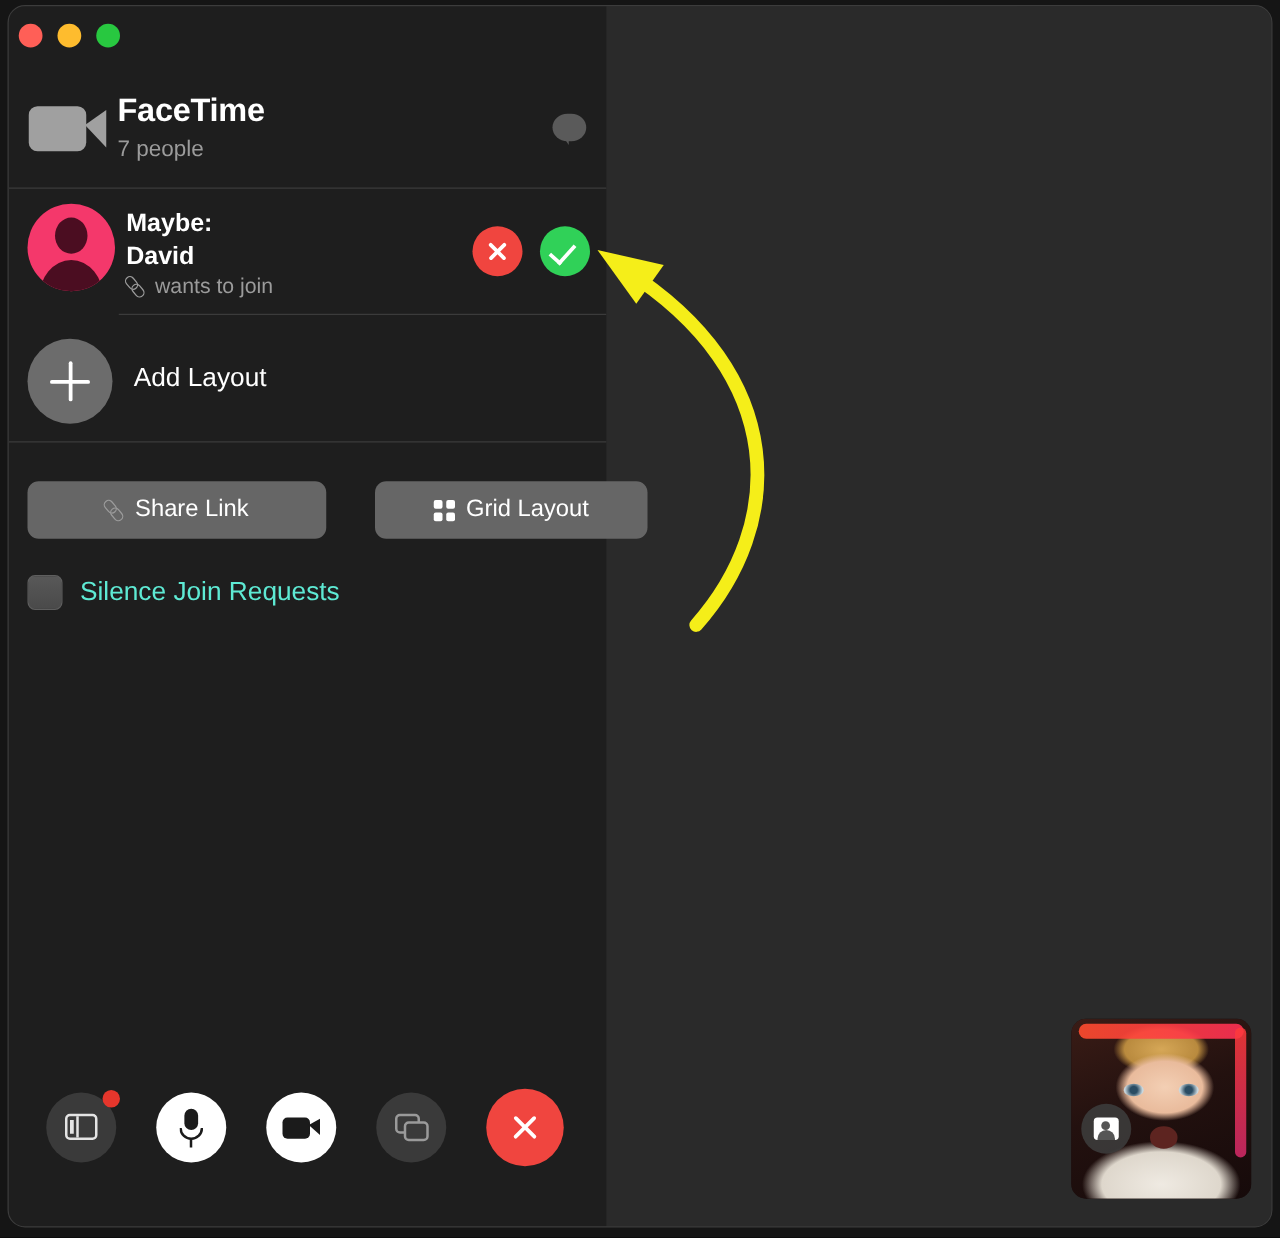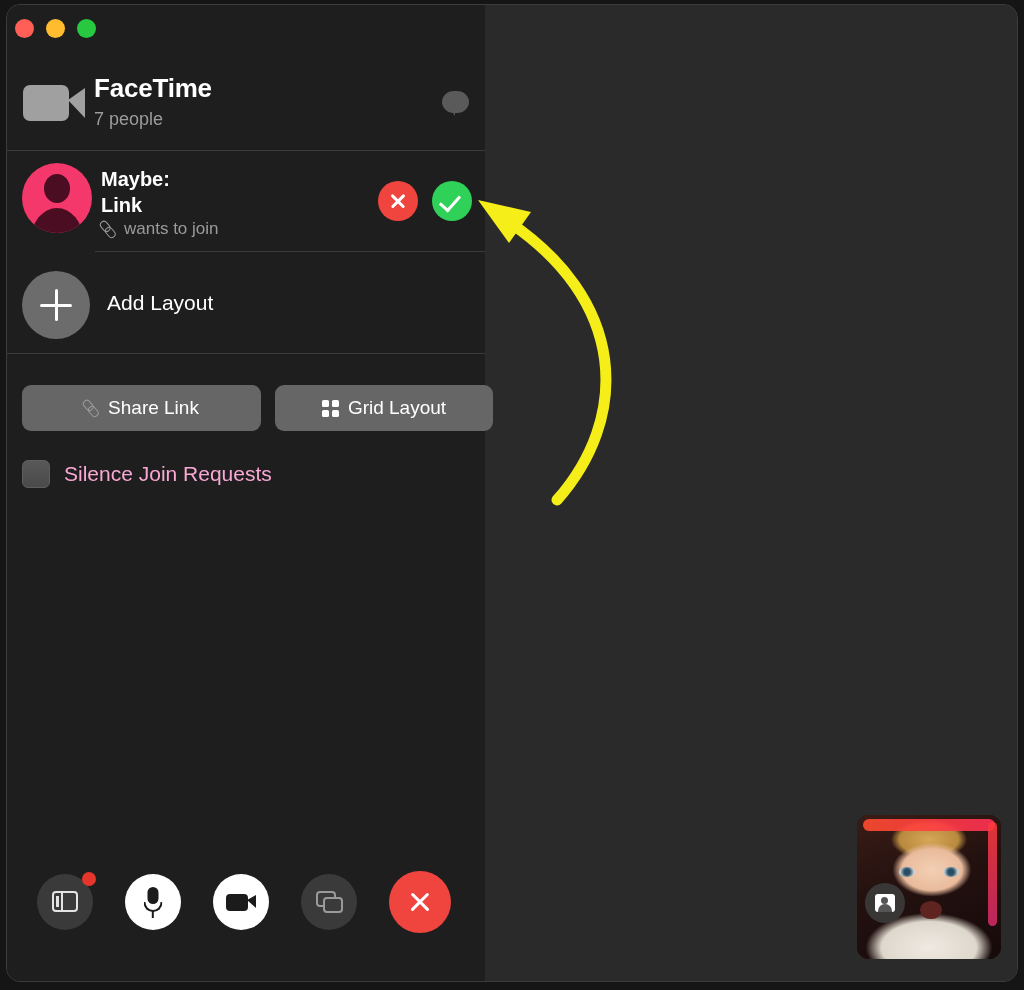--- a/index.html
+++ b/index.html
@@ -302,21 +302,21 @@
     font-size: 19px;
     font-family: "Liberation Sans", sans-serif;
     display: flex;
     align-items: center;
     justify-content: center;
     gap: 9px;
     cursor: pointer;
     padding: 0 18px;
   }
   .pill.share-link { width: 239px; }
-  .pill.grid-layout { width: 218px; }
+  .pill.grid-layout { width: 218px; margin-left: 25px; }
 
   .grid-glyph {
     display: inline-block;
     width: 17px;
     height: 17px;
     position: relative;
   }
   .grid-glyph i {
     position: absolute;
     width: 7px;
@@ -342,21 +342,21 @@
   .checkbox {
     width: 28px;
     height: 28px;
     border-radius: 6px;
     background: linear-gradient(#585858, #4a4a4a);
     border: 1px solid #5e5e5e;
     box-sizing: border-box;
   }
   .silence-label {
     font-size: 21px;
-    color: #f9a8d4;
+    color: #5eead4;
   }
 
   
   .toolbar {
     position: absolute;
     left: 30px;
     bottom: 48px;
     display: flex;
     align-items: center;
     gap: 32px;
@@ -606,21 +606,21 @@
 
       <div class="divider-full" style="top:145px;"></div>
 
       <div class="join-row">
         <div class="avatar">
           <div class="head"></div>
             <div class="shoulders"></div>
         </div>
         <div class="join-name">
           <div>Maybe:</div>
-          <div>Link</div>
+          <div>David</div>
         </div>
         <div class="join-status">
           <span class="link-glyph"></span>
           <span>wants to join</span>
         </div>
         <button class="round-btn decline-btn" style="background: rgb(240, 69, 63);">
           <span class="x-mark"></span>
           <span class="x-mark b2"></span>
         </button>
         <button class="round-btn accept-btn" style="background: rgb(48, 209, 88);">

